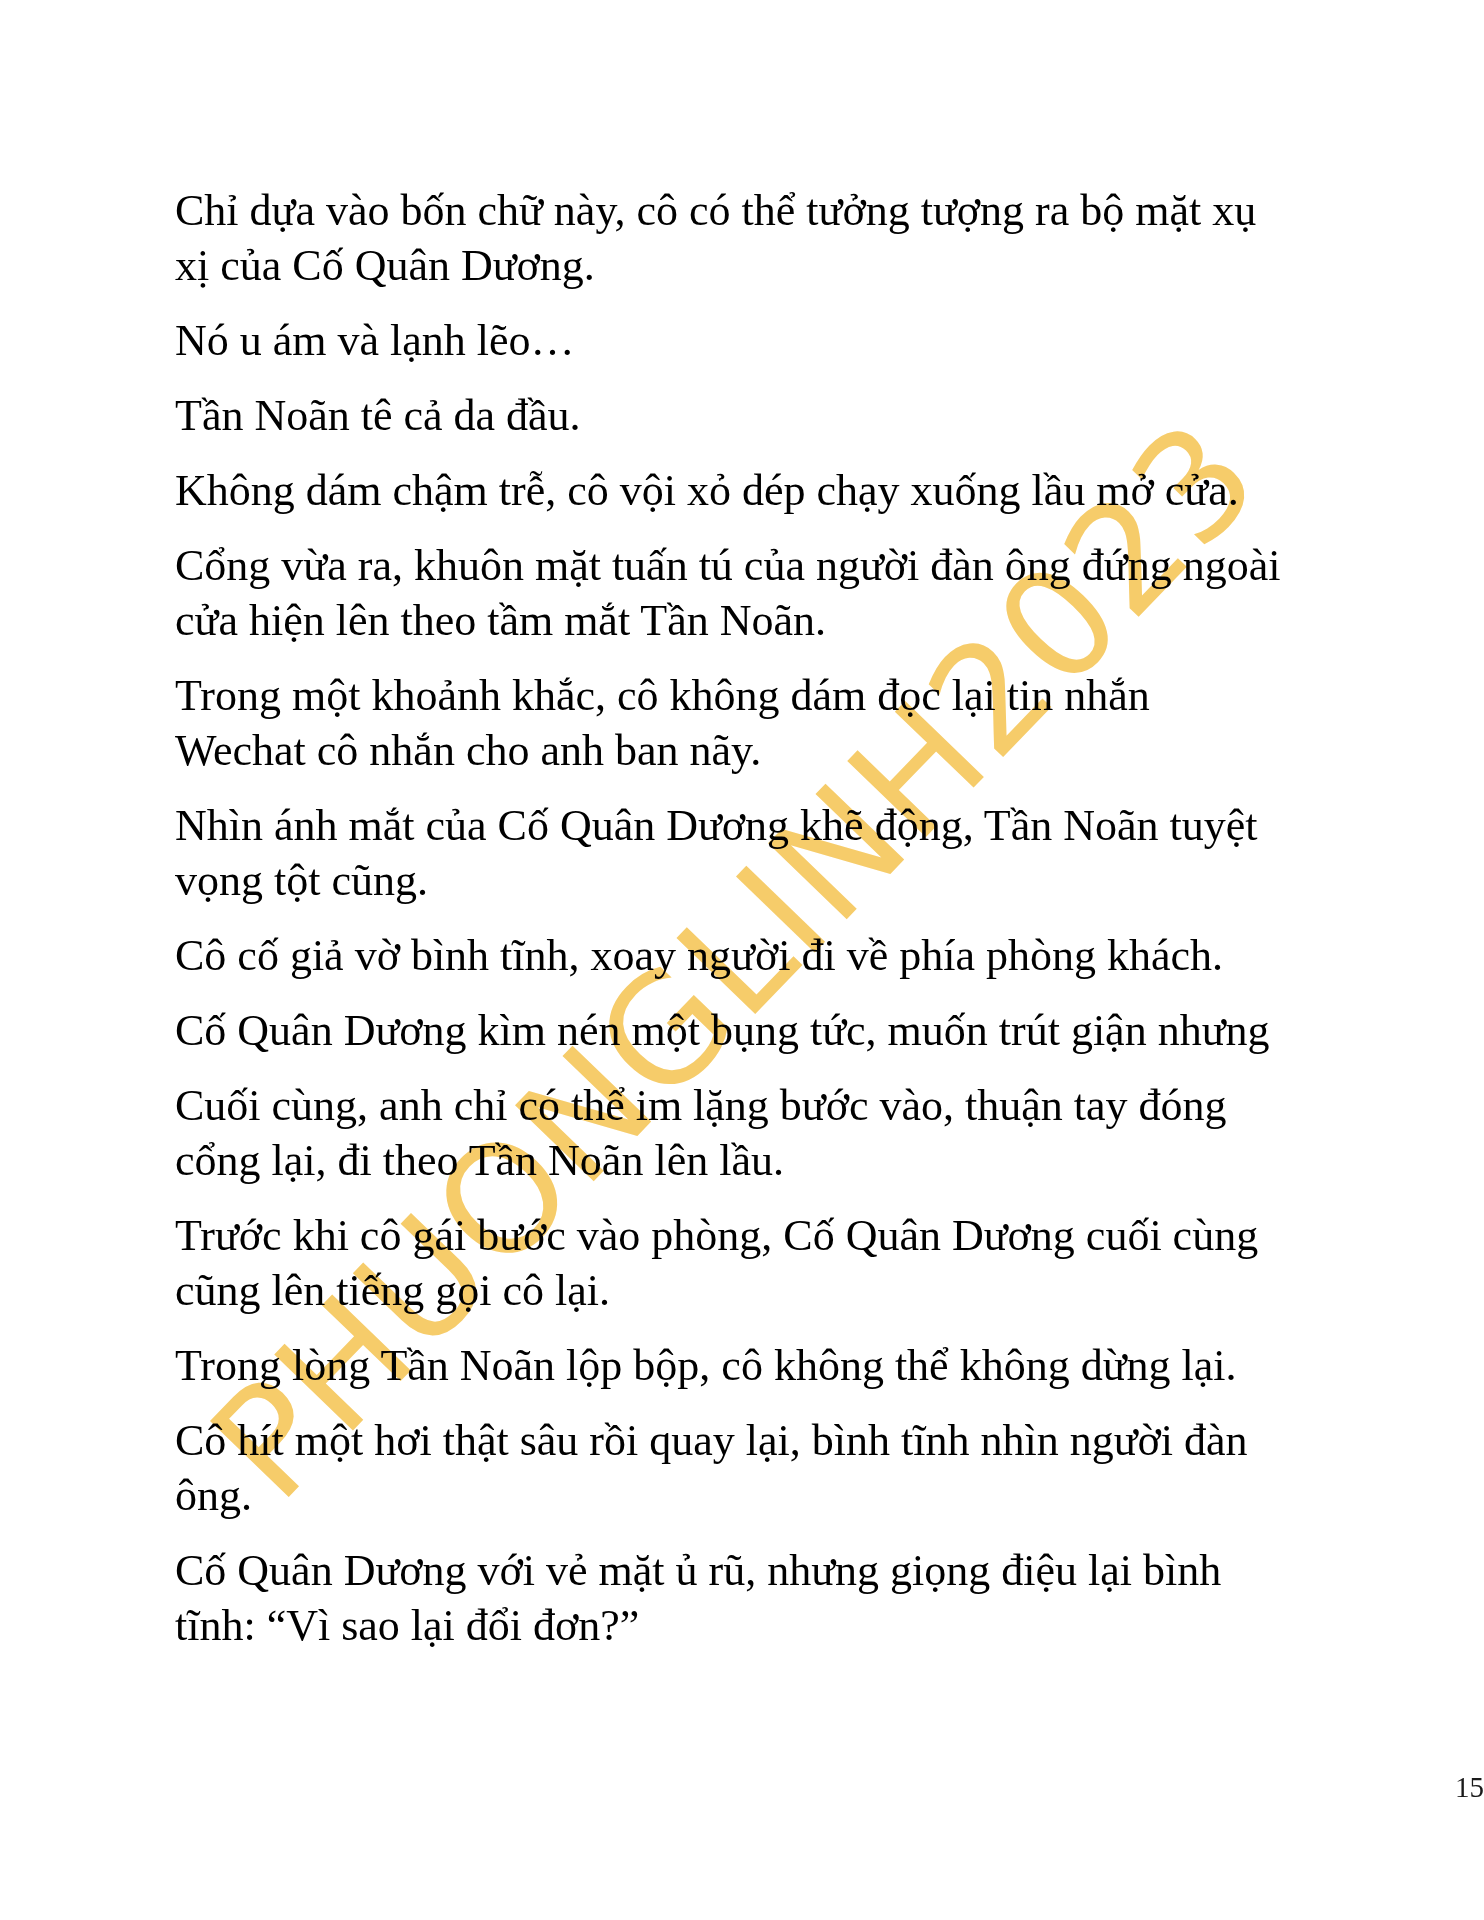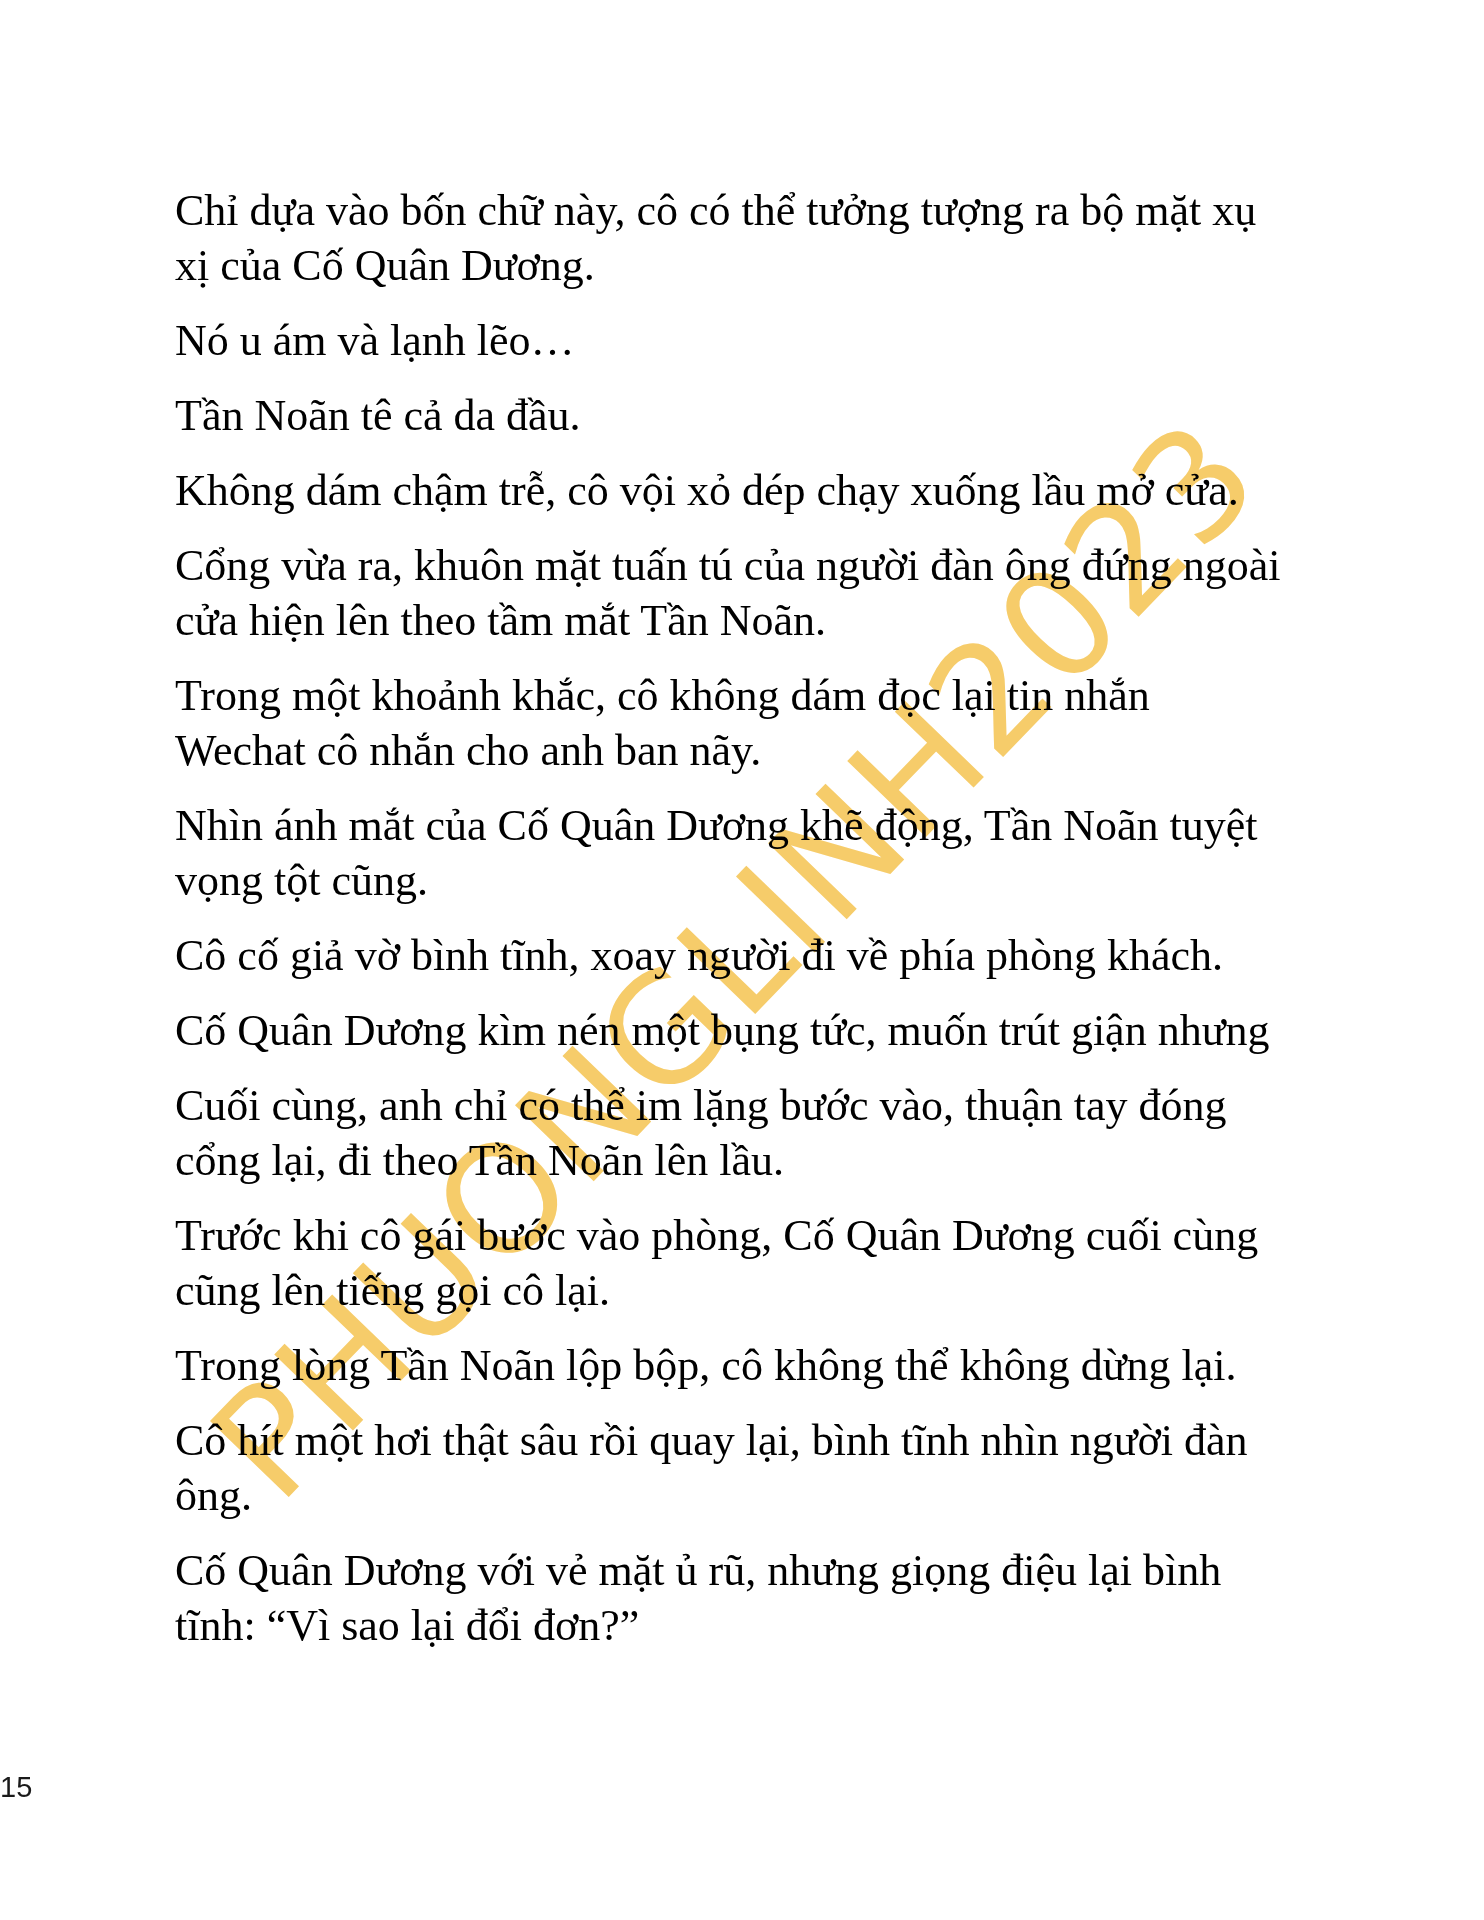--- a/index.html
+++ b/index.html
@@ -46,22 +46,22 @@
     font-size: 44px;
     line-height: 55px;
     color: #000000;
     white-space: nowrap;
   }
   .page-number {
     position: absolute;
     left: 0;
     top: 1771px;
     width: 100%;
-    text-align: left;
-    font-family: Liberation Sans, sans-serif;
+    text-align: right;
+    font-family: Liberation Serif, serif;
     font-size: 29px;
     color: #1a1a1a;
     z-index: 2;
   }
 </style>
 </head>
 <body>
 
 <div class="page" style="background: rgb(255, 255, 255);">
   <div class="watermark" style="color: rgb(246, 204, 106);">PHUONGLINH2023</div>

